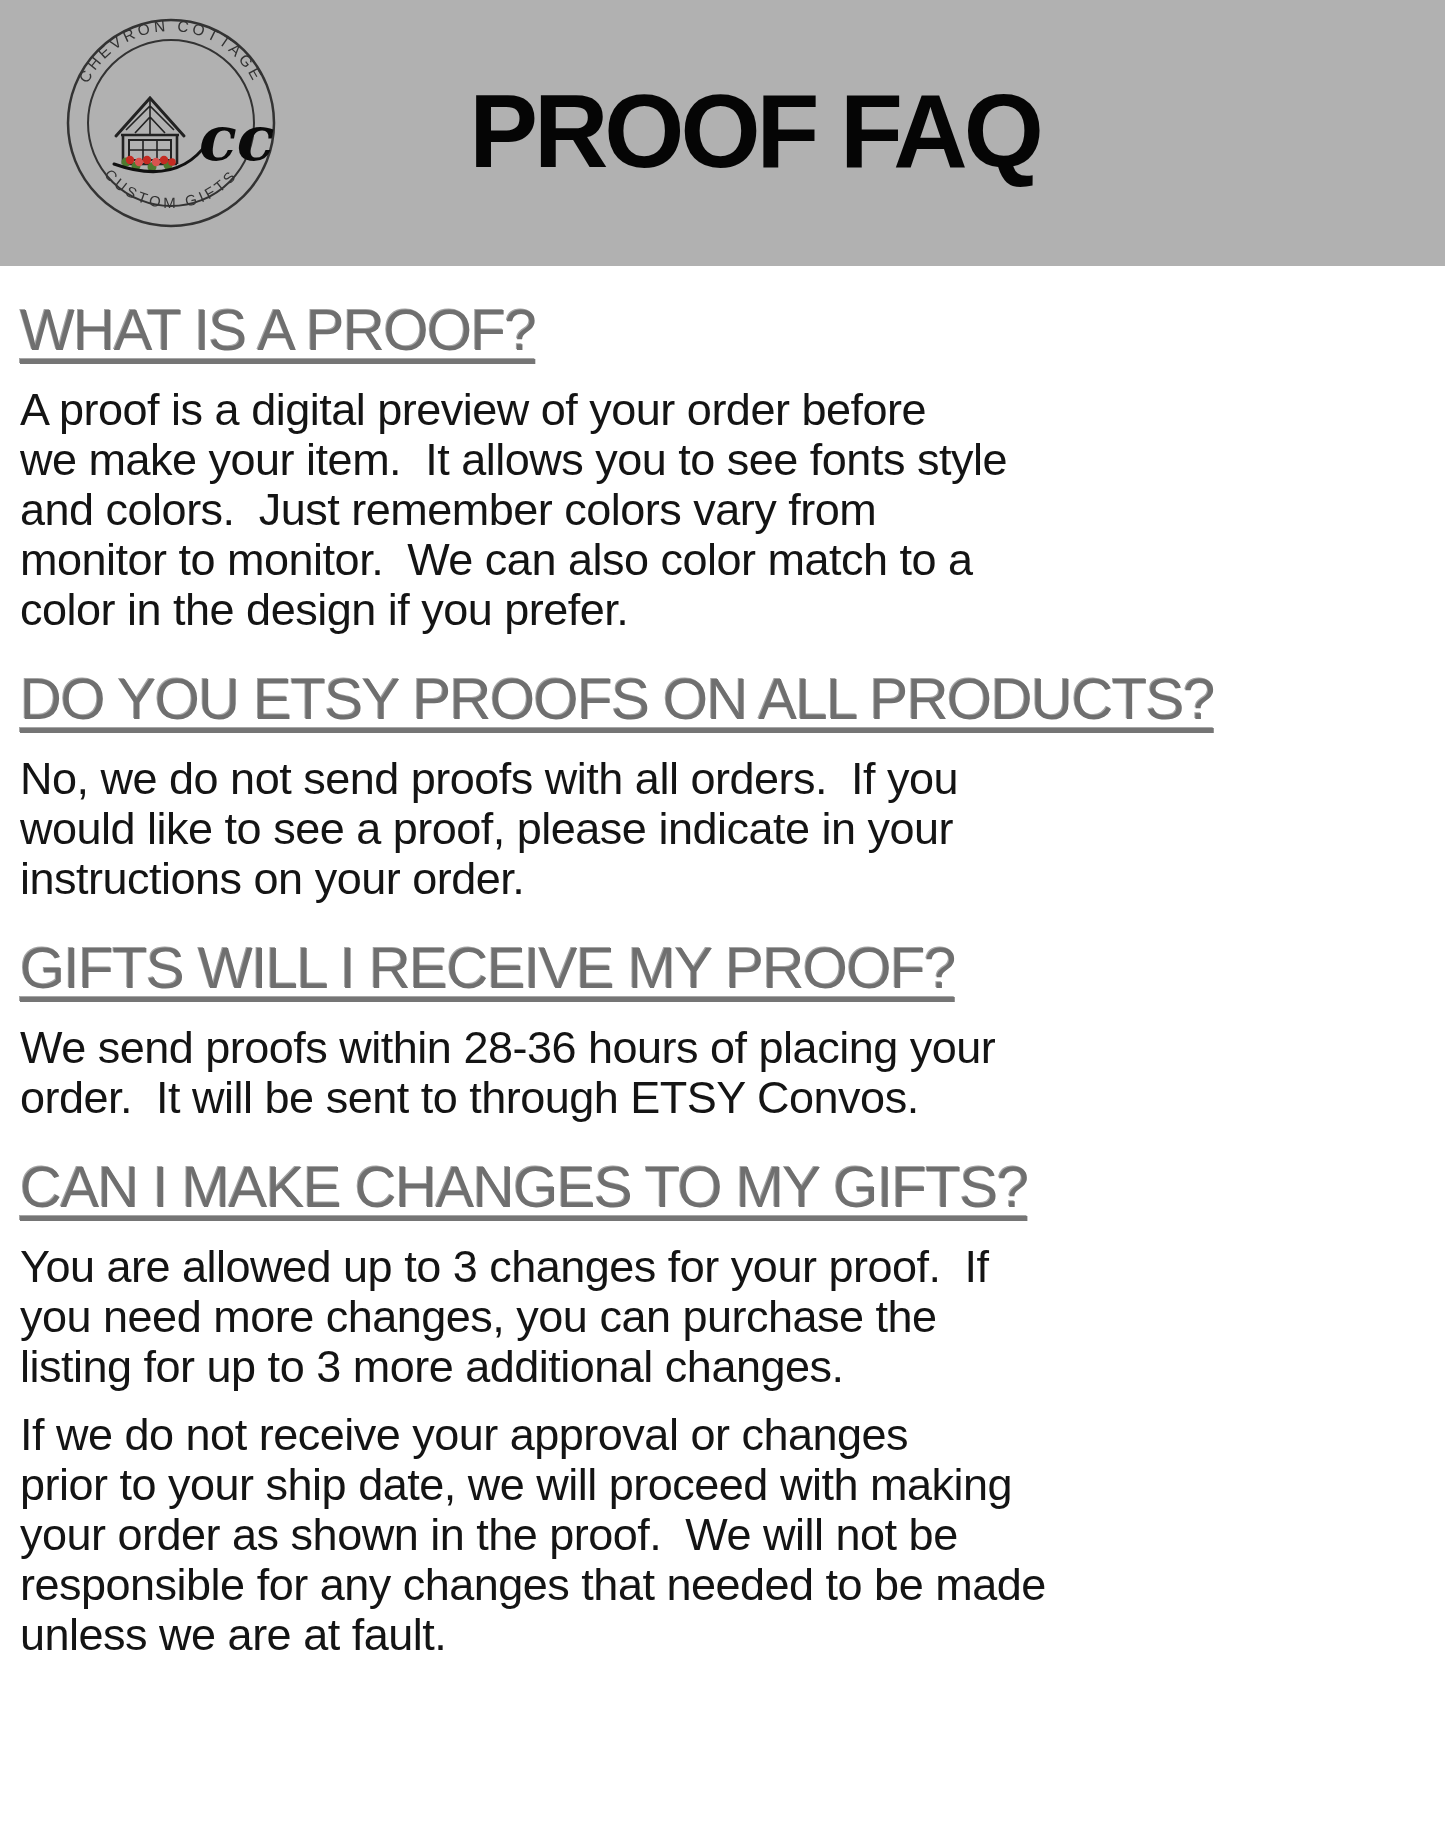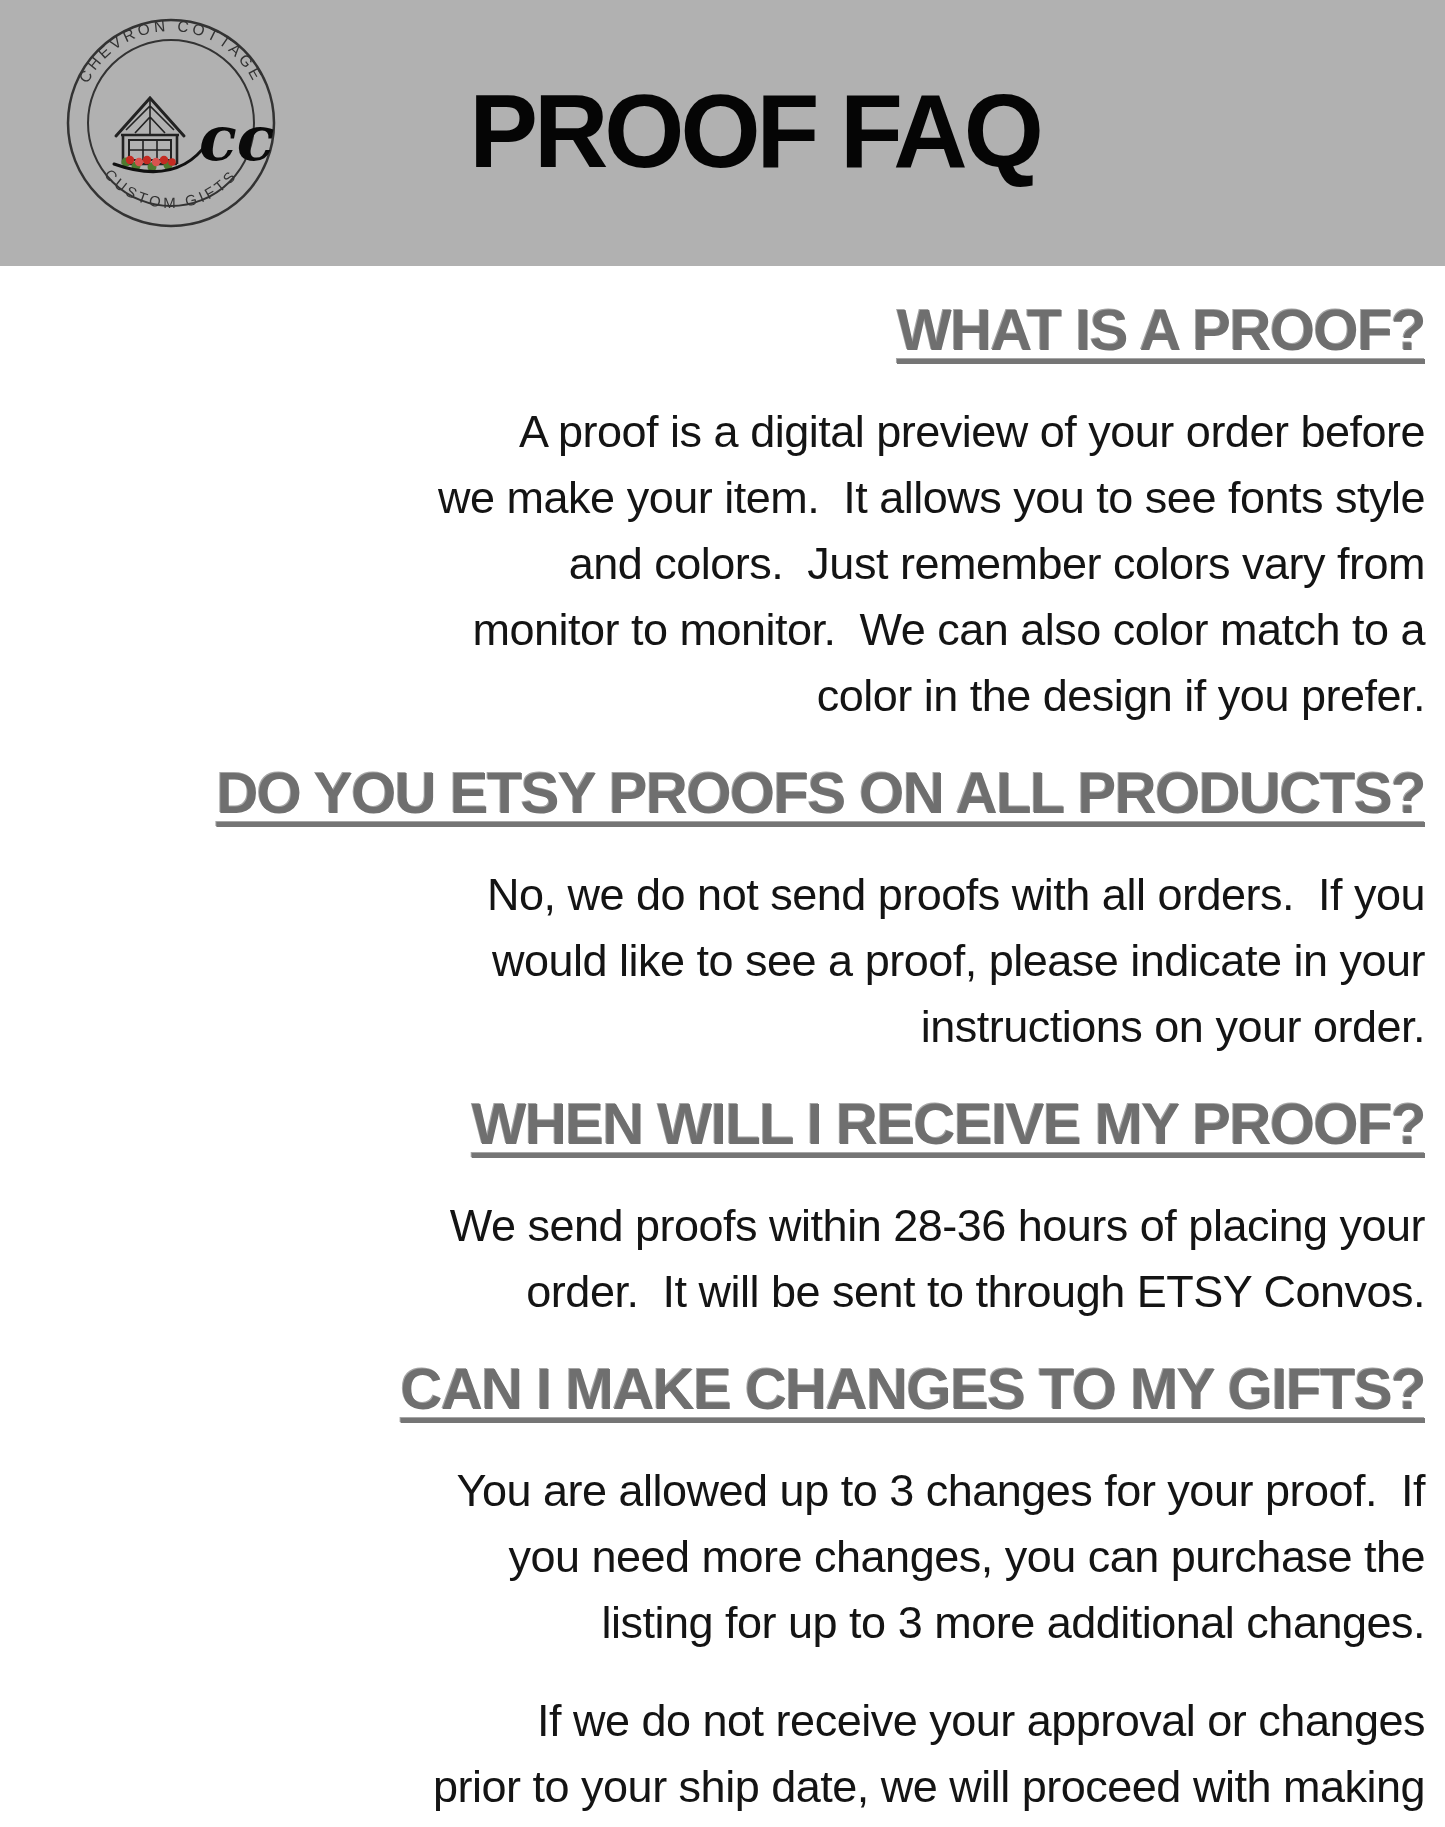--- a/index.html
+++ b/index.html
@@ -49,38 +49,38 @@
 
   
   .content {
     position: absolute;
     top: 266px;
     left: 0;
     width: 1445px;
   }
   .faq-question {
     margin: 26px 20px 0 20px;
-    text-align: right;
+    text-align: left;
     font-size: 58px;
     line-height: 75px;
-    font-weight: bold;
+    font-weight: normal;
     letter-spacing: -1.5px;
     color: #6f6f6f;
     text-shadow: -1px -1px 0 #a6a6a6;
     text-decoration-line: underline;
     text-decoration-color: #757575;
     text-decoration-thickness: 5px;
     text-underline-offset: 9px;
     white-space: pre-line;
   }
   .faq-answer {
-    margin: 32px 20px 0 20px;
-    text-align: right;
+    margin: 18px 20px 0 20px;
+    text-align: left;
     font-size: 45px;
-    line-height: 66px;
+    line-height: 50px;
     letter-spacing: -0.5px;
     color: #141414;
     white-space: pre-wrap;
   }
 </style>
 </head>
 <body>
 
 <header class="banner">
 
@@ -146,21 +146,21 @@
   </section>
 
   <section>
     <h2 class="faq-question">DO YOU ETSY PROOFS ON ALL PRODUCTS?</h2>
     <p class="faq-answer">No, we do not send proofs with all orders.  If you
 would like to see a proof, please indicate in your
 instructions on your order.</p>
   </section>
 
   <section>
-    <h2 class="faq-question">WHEN WILL I RECEIVE MY PROOF?</h2>
+    <h2 class="faq-question">GIFTS WILL I RECEIVE MY PROOF?</h2>
     <p class="faq-answer">We send proofs within 28-36 hours of placing your
 order.  It will be sent to through ETSY Convos.</p>
   </section>
 
   <section>
     <h2 class="faq-question">CAN I MAKE CHANGES TO MY GIFTS?</h2>
     <p class="faq-answer">You are allowed up to 3 changes for your proof.  If
 you need more changes, you can purchase the
 listing for up to 3 more additional changes.</p>
   </section>

